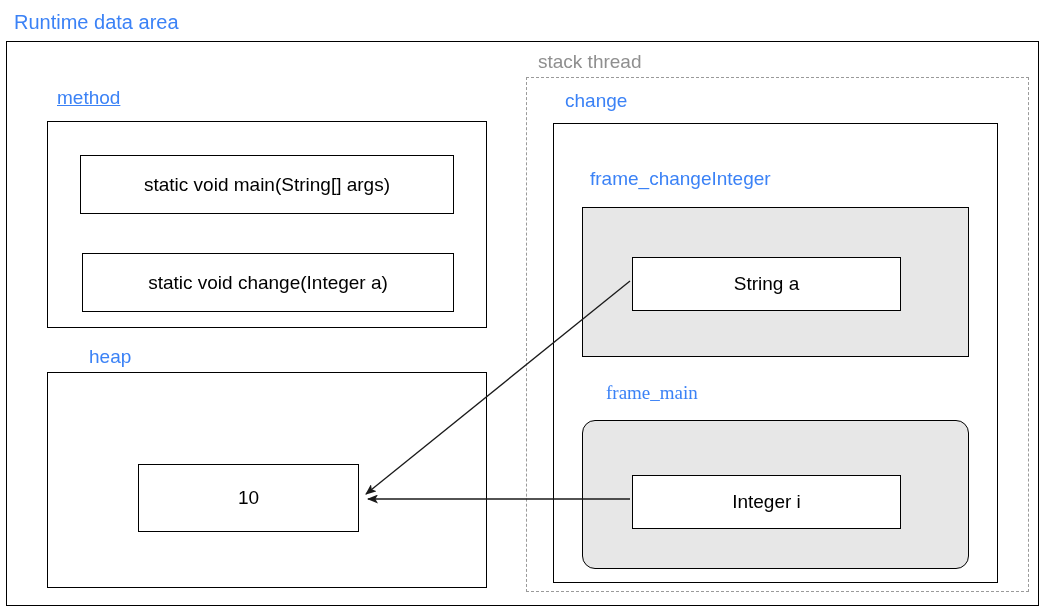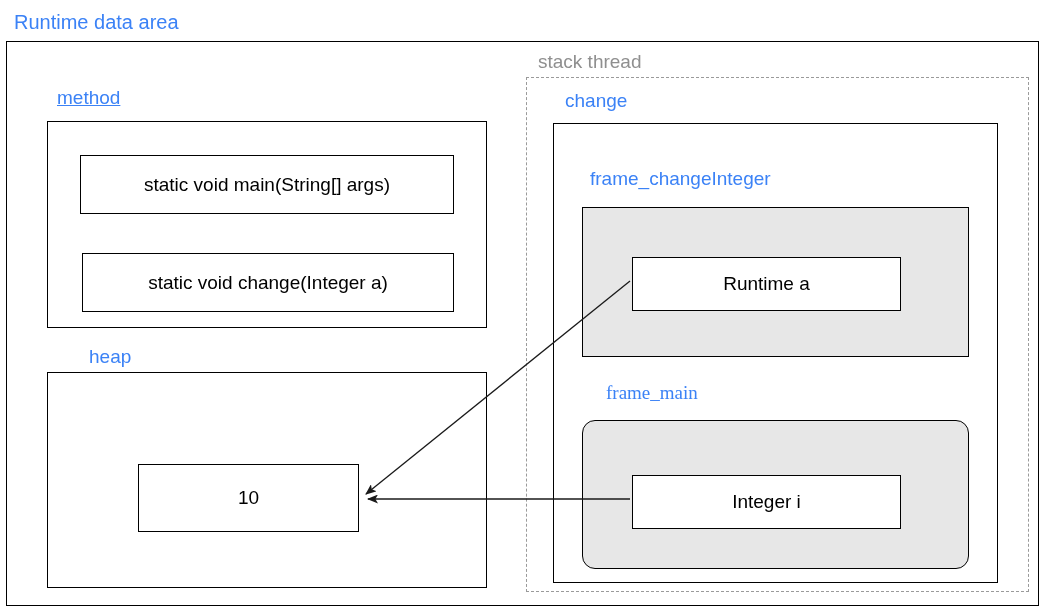--- a/index.html
+++ b/index.html
@@ -95,21 +95,21 @@
 
   <div class="label muted" style="left:538px; top:52px;">stack thread</div>
   <div class="box dashed" style="left:526px; top:77px; width:503px; height:515px;"></div>
 
   <div class="label" style="left:565px; top:91px;">change</div>
   <div class="box" style="left:553px; top:123px; width:445px; height:460px;">
 
     <div class="label" style="left:36px; top:45px;">frame_changeInteger</div>
     <div class="box filled" style="left:28px; top:83px; width:387px; height:150px;">
       <div class="box white" style="left:49px; top:49px; width:269px; height:54px;">
-        <span class="boxtext">Runtime a</span>
+        <span class="boxtext">String a</span>
       </div>
     </div>
 
     <div class="label" style="left:52px; top:259px;font-family:Liberation Serif, serif;">frame_main</div>
     <div class="box filled" style="left:28px; top:296px; width:387px; height:149px;border-radius:13px;">
       <div class="box white" style="left:49px; top:54px; width:269px; height:54px;">
         <span class="boxtext">Integer i</span>
       </div>
     </div>
 

